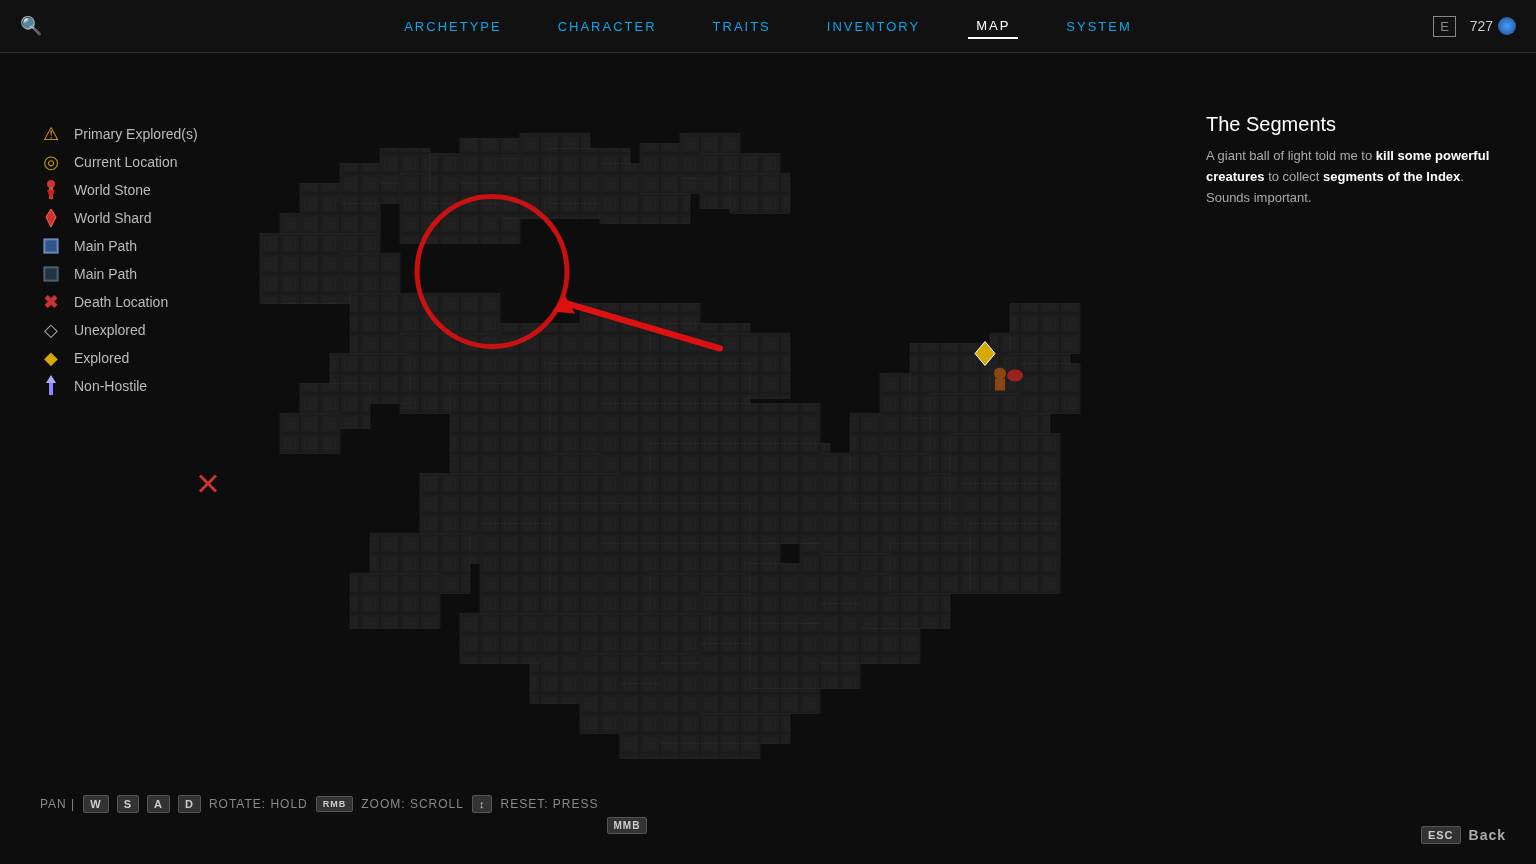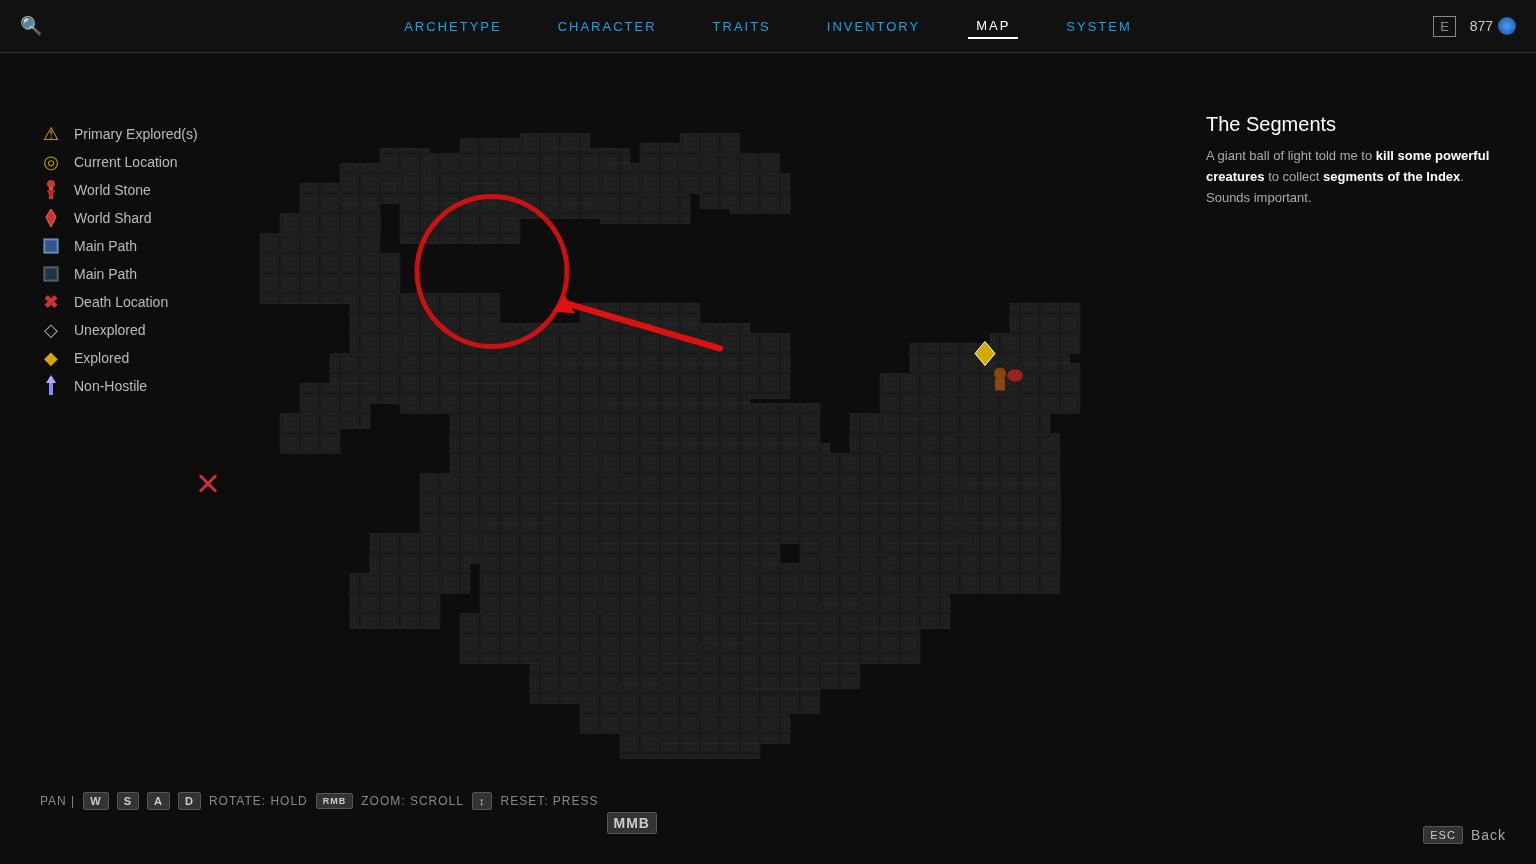--- a/index.html
+++ b/index.html
@@ -172,20 +172,21 @@
       position: absolute;
       bottom: 20px;
       right: 30px;
       color: #aaa;
       font-size: 14px;
       letter-spacing: 1px;
       display: flex;
       align-items: center;
       gap: 8px;
       cursor: pointer;
+      font-weight: bold;
     }
     .esc-key {
       background: #333;
       border: 1px solid #555;
       color: #ccc;
       font-size: 11px;
       padding: 2px 6px;
       border-radius: 2px;
     }
 
@@ -204,21 +205,21 @@
 <div class="top-nav">
   <span class="nav-search">🔍</span>
   <span class="nav-item">ARCHETYPE</span>
   <span class="nav-item">CHARACTER</span>
   <span class="nav-item">TRAITS</span>
   <span class="nav-item">INVENTORY</span>
   <span class="nav-item active">MAP</span>
   <span class="nav-item">SYSTEM</span>
   <span class="nav-e">E</span>
   <div class="nav-currency">
-    <span>877</span>
+    <span>727</span>
     <span class="currency-icon"></span>
   </div>
 </div>
 
 <div class="map-area">
 
   <div class="map-title">The Great Sewers</div>
 
   <svg class="map-svg" viewBox="0 0 1536 810" xmlns="http://www.w3.org/2000/svg">
     <defs>
@@ -442,21 +443,21 @@
     <div class="control-row">
       <span>ROTATE: HOLD</span>
       <span class="key" style="font-size:9px;">RMB</span>
     </div>
     <div class="control-row">
       <span>ZOOM: SCROLL</span>
       <span class="key">↕</span>
     </div>
     <div class="control-row">
       <span>RESET: PRESS</span>
-      <span class="key" style="font-size:14px;margin-top:44px;">MMB</span>
+      <span class="key" style="font-size:10px;margin-top:44px;">MMB</span>
     </div>
   </div>
 
   <div class="back-btn">
     <span class="esc-key">ESC</span>
     <span>Back</span>
   </div>
 
 </div>
 

